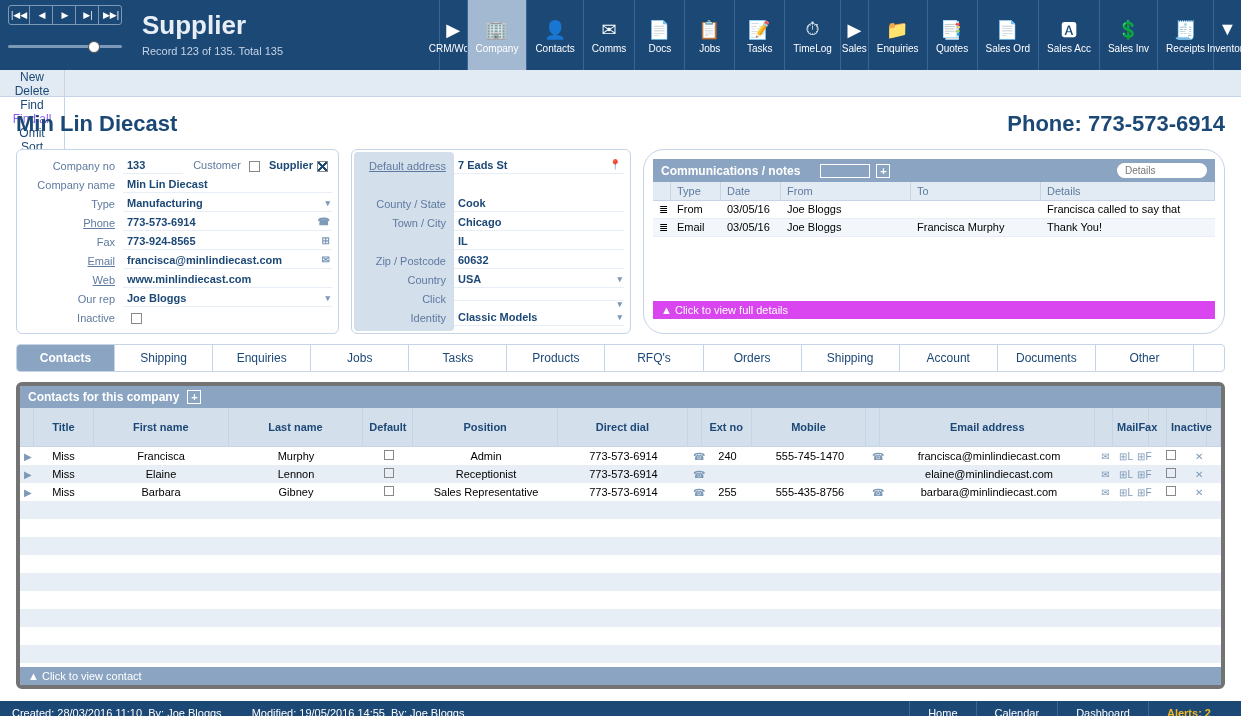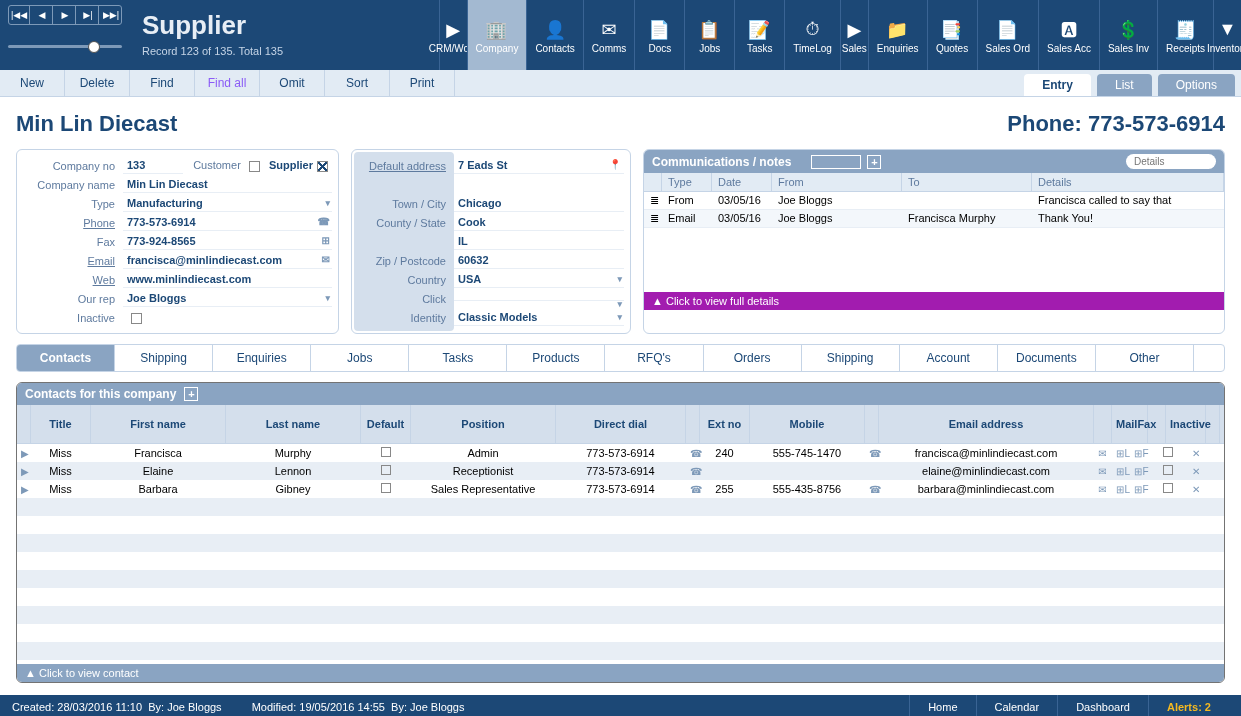--- a/index.html
+++ b/index.html
@@ -19,39 +19,39 @@
 .rec-line { font-size: 11px; color: #c5d4e6; margin-top: 4px; }
 
 .top-tabs { display: flex; margin-left: auto; }
 .top-tab { display: flex; flex-direction: column; align-items: center; justify-content: center; padding: 6px 8px 4px; min-width: 50px; border-left: 1px solid #3a6494; cursor: pointer; }
 .top-tab.expander { width: 28px; min-width: 28px; }
 .top-tab.sel { background: #a3b9d1; }
 .top-tab .ico { font-size: 18px; height: 22px; display: flex; align-items: center; }
 .top-tab .lbl { font-size: 10px; margin-top: 2px; }
 
 
-.toolbar { background: #e2ebf4; height: 27px; display: flex; border-bottom: 1px solid #c5d4e6; }
+.toolbar { background: #e2ebf4; height: 27px; display: flex; border-bottom: 1px solid #c5d4e6; flex-direction: column; }
 .tool-btn { width: 65px; display: flex; align-items: center; justify-content: center; color: #1c4876; cursor: pointer; border-right: 1px solid #c5d4e6; font-size: 12px; }
 .tool-btn.dim { color: #8b5cf6; }
 .tool-spacer { flex: 1; }
 .view-tabs { display: flex; gap: 6px; align-items: flex-end; padding: 3px 6px 0; }
 .view-tab { background: #8aa4c2; color: #fff; padding: 4px 18px; border-radius: 4px 4px 0 0; cursor: pointer; font-size: 12px; }
 .view-tab.sel { background: #fff; color: #1c4876; font-weight: bold; }
 
 
 .main { padding: 14px 16px 8px; }
 .header-line { display: flex; justify-content: space-between; align-items: baseline; margin-bottom: 12px; }
 .header-line .name { font-size: 22px; font-weight: bold; color: #1c4876; }
 .header-line .phone { font-size: 22px; font-weight: bold; color: #1c4876; }
 
 .panels { display: flex; gap: 12px; margin-bottom: 10px; }
 .panel { border: 1px solid #c5d4e6; border-radius: 6px; padding: 6px; background: #fff; position: relative; }
 .panel.p1 { width: 323px; }
 .panel.p2 { width: 280px; }
-.panel.p3 { flex: 1; padding: 0; overflow: hidden; }
+.panel.p3 { flex: 1; padding: 9px; overflow: hidden; border-radius: 21px; }
 
 .kv { display: flex; align-items: center; height: 19px; }
 .kv .k { width: 100px; text-align: right; color: #5e7a9e; font-size: 11px; padding-right: 8px; }
 .kv .k.u { text-decoration: underline; }
 .kv .v { flex: 1; padding: 2px 4px; font-weight: bold; color: #1c4876; font-size: 11px; border-bottom: 1px solid #e8eef5; position: relative; }
 .kv .tag { color: #5e7a9e; font-size: 11px; margin-right: 4px; }
 .kv .cb { width: 11px; height: 11px; border: 1px solid #888; display: inline-block; vertical-align: middle; margin-left: 4px; }
 .kv .cb.chk { background: linear-gradient(45deg, transparent 40%, #1c4876 40%, #1c4876 60%, transparent 60%), linear-gradient(-45deg, transparent 40%, #1c4876 40%, #1c4876 60%, transparent 60%); }
 .kv .dd { position: absolute; right: 2px; top: 3px; font-size: 9px; color: #7d99b8; }
 .kv .ii { position: absolute; right: 2px; top: 2px; font-size: 10px; color: #7d99b8; }
@@ -64,31 +64,31 @@
 .p3-head { background: #8aa4c2; color: #fff; padding: 4px 8px; display: flex; align-items: center; font-weight: bold; font-size: 12px; }
 .p3-head .add { width: 14px; height: 14px; border: 1px solid #fff; display: inline-flex; align-items: center; justify-content: center; font-size: 11px; margin-left: 6px; cursor: pointer; }
 .p3-head .srch { margin-left: auto; }
 .p3-head .srch input { border-radius: 9px; border: none; padding: 2px 8px; font-size: 10px; width: 90px; }
 .p3-cols { display: flex; background: #e2ebf4; border-bottom: 1px solid #c5d4e6; font-size: 11px; color: #5e7a9e; }
 .p3-cols div { padding: 3px 6px; border-right: 1px solid #c5d4e6; }
 .p3-body { height: 100px; overflow: auto; }
 .p3-row { display: flex; font-size: 11px; border-bottom: 1px solid #e8eef5; }
 .p3-row div { padding: 2px 6px; }
 .p3-row.alt { background: #f3f7fb; }
-.p3-foot { background: #a21caf; color: #fff; padding: 3px 8px; font-size: 11px; cursor: pointer; }
+.p3-foot { background: #d946ef; color: #fff; padding: 3px 8px; font-size: 11px; cursor: pointer; }
 .c-ico { width: 18px; } .c-ty { width: 50px; } .c-dt { width: 60px; } .c-fr { width: 130px; } .c-to { width: 130px; } .c-de { flex: 1; }
 
 
 .subtabs { display: flex; border: 1px solid #c5d4e6; border-radius: 4px; overflow: hidden; }
 .subtab { flex: 1; text-align: center; padding: 6px 0; border-right: 1px solid #c5d4e6; cursor: pointer; font-size: 12px; color: #1c4876; }
 .subtab.sel { background: #8aa4c2; color: #fff; font-weight: bold; }
 .subtab:last-child { border-right: none; }
 
 
-.grid { border: 1px solid #737373; border-radius: 6px; margin-top: 10px; overflow: hidden; }
+.grid { border: 4px solid #737373; border-radius: 6px; margin-top: 10px; overflow: hidden; }
 .grid-head { background: #8aa4c2; color: #fff; padding: 4px 8px; font-weight: bold; display: flex; align-items: center; font-size: 12px; }
 .grid-head .add { width: 14px; height: 14px; border: 1px solid #fff; display: inline-flex; align-items: center; justify-content: center; font-size: 11px; margin-left: 8px; cursor: pointer; }
 .grid-cols { display: flex; background: #d4dfec; border-bottom: 1px solid #c5d4e6; font-size: 11px; color: #1c4876; font-weight: bold; }
 .grid-cols div { padding: 13px 4px; text-align: center; border-right: 1px solid #c5d4e6; }
 .grid-body { height: 220px; background: repeating-linear-gradient(#fff 0, #fff 18px, #e8eef5 18px, #e8eef5 36px); }
 .grid-row { display: flex; height: 18px; font-size: 11px; align-items: center; }
 .grid-row div { padding: 0 4px; text-align: center; border-right: 1px solid transparent; }
 .grid-foot { background: #8aa4c2; color: #fff; padding: 3px 8px; font-size: 11px; cursor: pointer; }
 .gc-arr { width: 14px; color: #7d99b8; } .gc-t { width: 60px; } .gc-fn { width: 135px; } .gc-ln { width: 135px; } .gc-def { width: 50px; } .gc-pos { width: 145px; } .gc-dd { width: 130px; } .gc-di { width: 14px; } .gc-ext { width: 50px; } .gc-mob { width: 115px; } .gc-mi { width: 14px; } .gc-em { width: 215px; } .gc-a1 { width: 18px; } .gc-a2 { width: 18px; } .gc-a3 { width: 18px; } .gc-in { width: 40px; } .gc-del { width: 14px; }
 .grid-row .cb { width: 10px; height: 10px; border: 1px solid #888; display: inline-block; }
@@ -263,26 +263,26 @@
       <div class="leftcol"></div>
       <div class="kv">
           <div class="k u">Default address</div>
           <div class="v">7 Eads St<span class="ii">📍</span></div>
         </div>
       <div class="kv">
           <div class="k"></div>
           <div class="v" style="border:none">&nbsp;</div>
         </div>
       <div class="kv">
+          <div class="k">County / State</div>
+          <div class="v">Cook</div>
+        </div>
+      <div class="kv">
           <div class="k">Town / City</div>
           <div class="v">Chicago</div>
-        </div>
-      <div class="kv">
-          <div class="k">County / State</div>
-          <div class="v">Cook</div>
         </div>
       <div class="kv">
           <div class="k"></div>
           <div class="v">IL</div>
         </div>
       <div class="kv">
           <div class="k">Zip / Postcode</div>
           <div class="v">60632</div>
         </div>
       <div class="kv">

